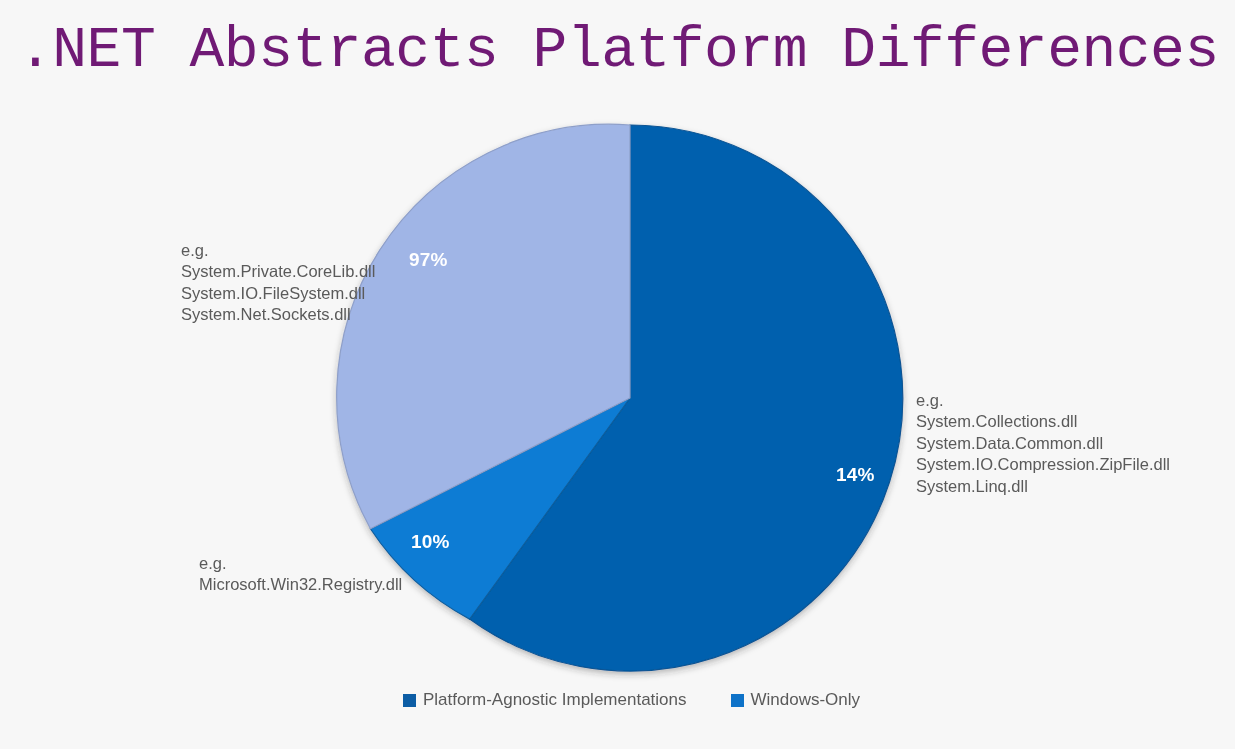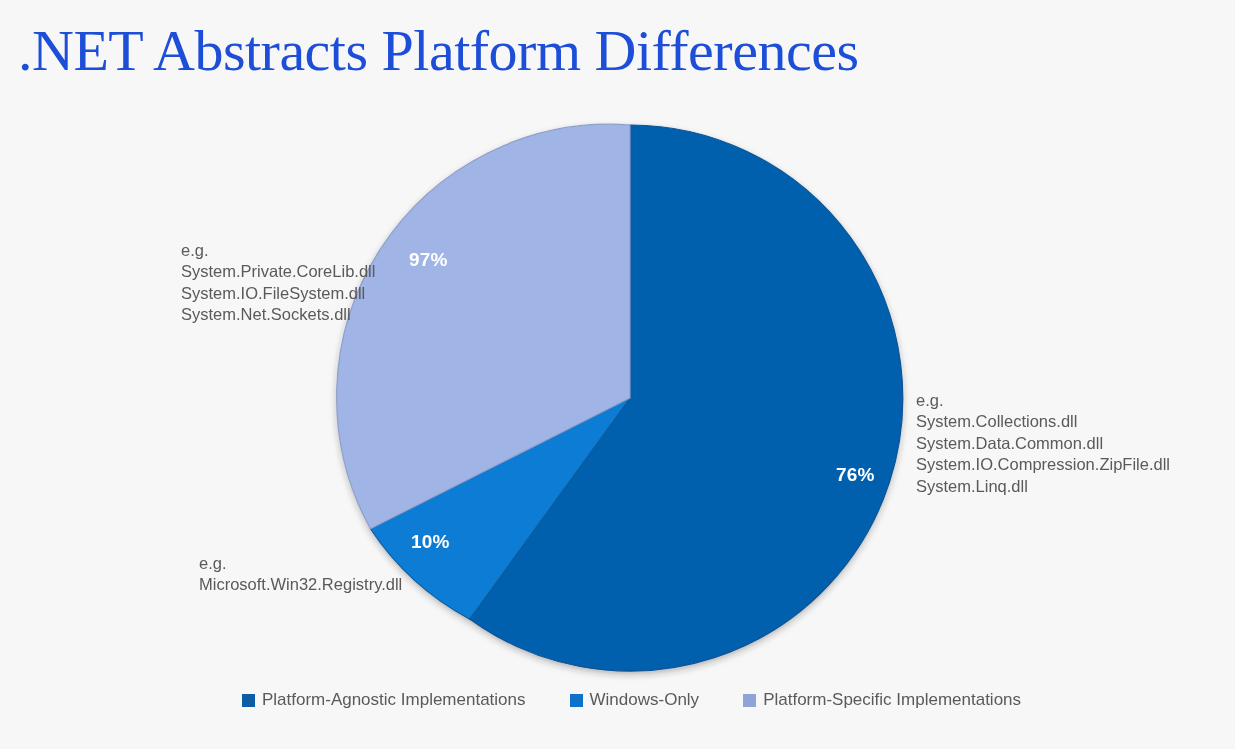--- a/index.html
+++ b/index.html
@@ -16,25 +16,25 @@
   }
   #slide {
     position: absolute;
     inset: 0;
     background: #f7f7f7;
   }
   #slide-title {
     position: absolute;
     left: 18px;
     top: 18px;
-    font-family: Liberation Serif, serif;
+    font-family: Liberation Mono, monospace;
     font-size: 58px;
     font-weight: 300;
     letter-spacing: -0.5px;
-    color: #1d4ed8;
+    color: #701a75;
     white-space: nowrap;
     line-height: 1.15;
   }
   #chart-area {
     position: absolute;
     left: 0;
     top: 0;
     width: 1235px;
     height: 749px;
   }
@@ -144,35 +144,31 @@
 System.IO.Compression.ZipFile.dll
 System.Linq.dll</div>
 
     <div class="annotation" id="ann-windows-only">e.g.
 Microsoft.Win32.Registry.dll</div>
 
     <div class="pct-label" id="pct-platform-specific">97%</div>
 
     <div class="pct-label" id="pct-windows-only">10%</div>
 
-    <div class="pct-label" id="pct-platform-agnostic">76%</div>
+    <div class="pct-label" id="pct-platform-agnostic">14%</div>
 
     <div id="legend">
 
       <div class="legend-item">
         <span class="legend-swatch" style="background:#0c5da5"></span>
         <span class="legend-label">Platform-Agnostic Implementations</span>
       </div>
 
       <div class="legend-item">
         <span class="legend-swatch" style="background:#0e72c8"></span>
         <span class="legend-label">Windows-Only</span>
       </div>
 
-      <div class="legend-item">
-        <span class="legend-swatch" style="background:#8fa3d8"></span>
-        <span class="legend-label">Platform-Specific Implementations</span>
-      </div>
 
     </div>
 
   </div>
 </div>
 
 </body></html>

